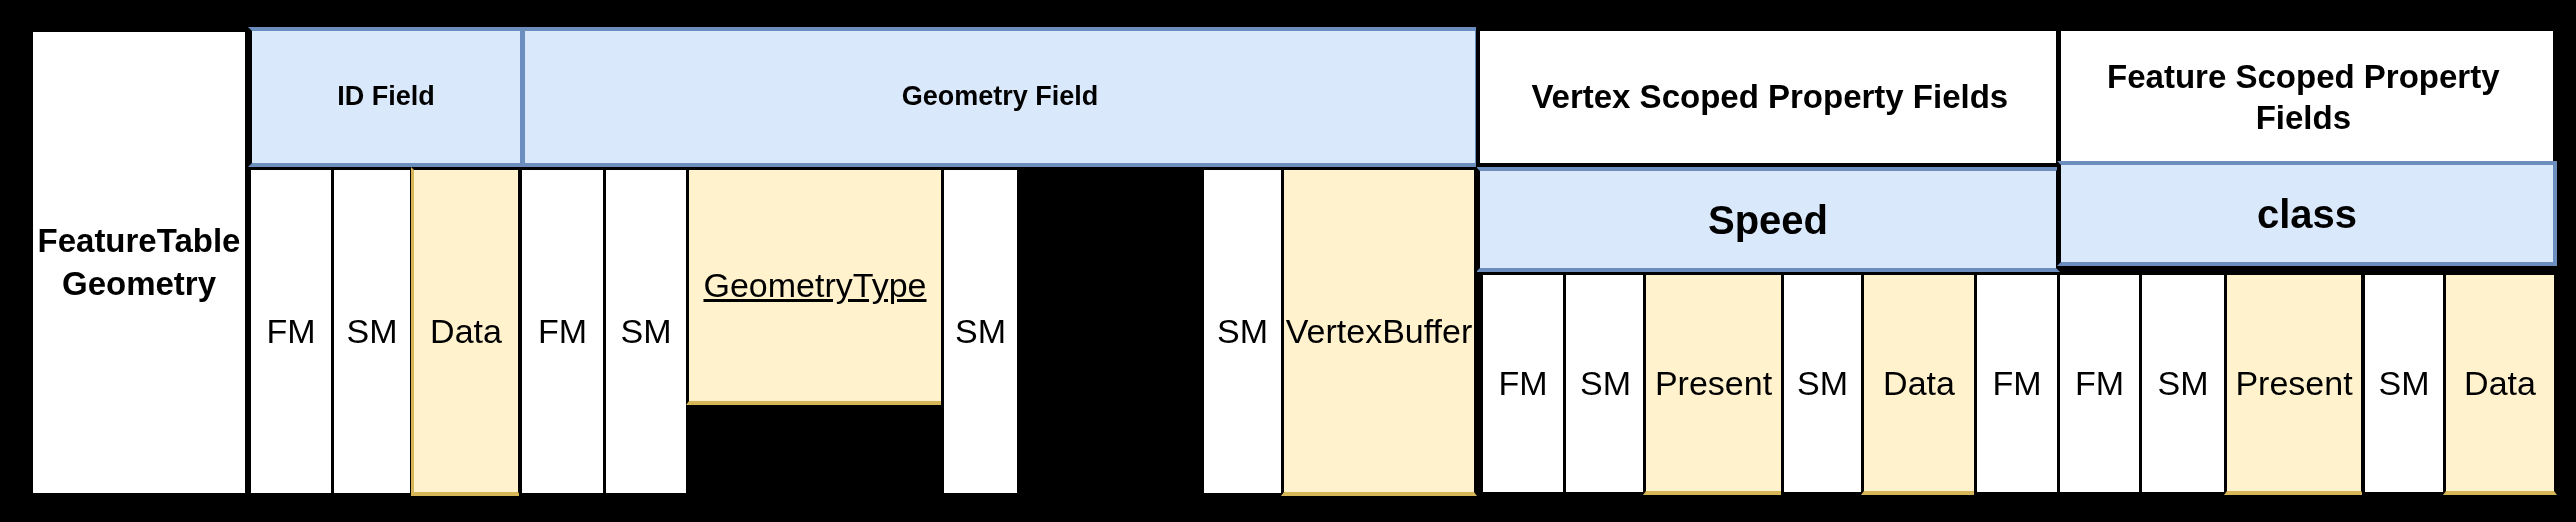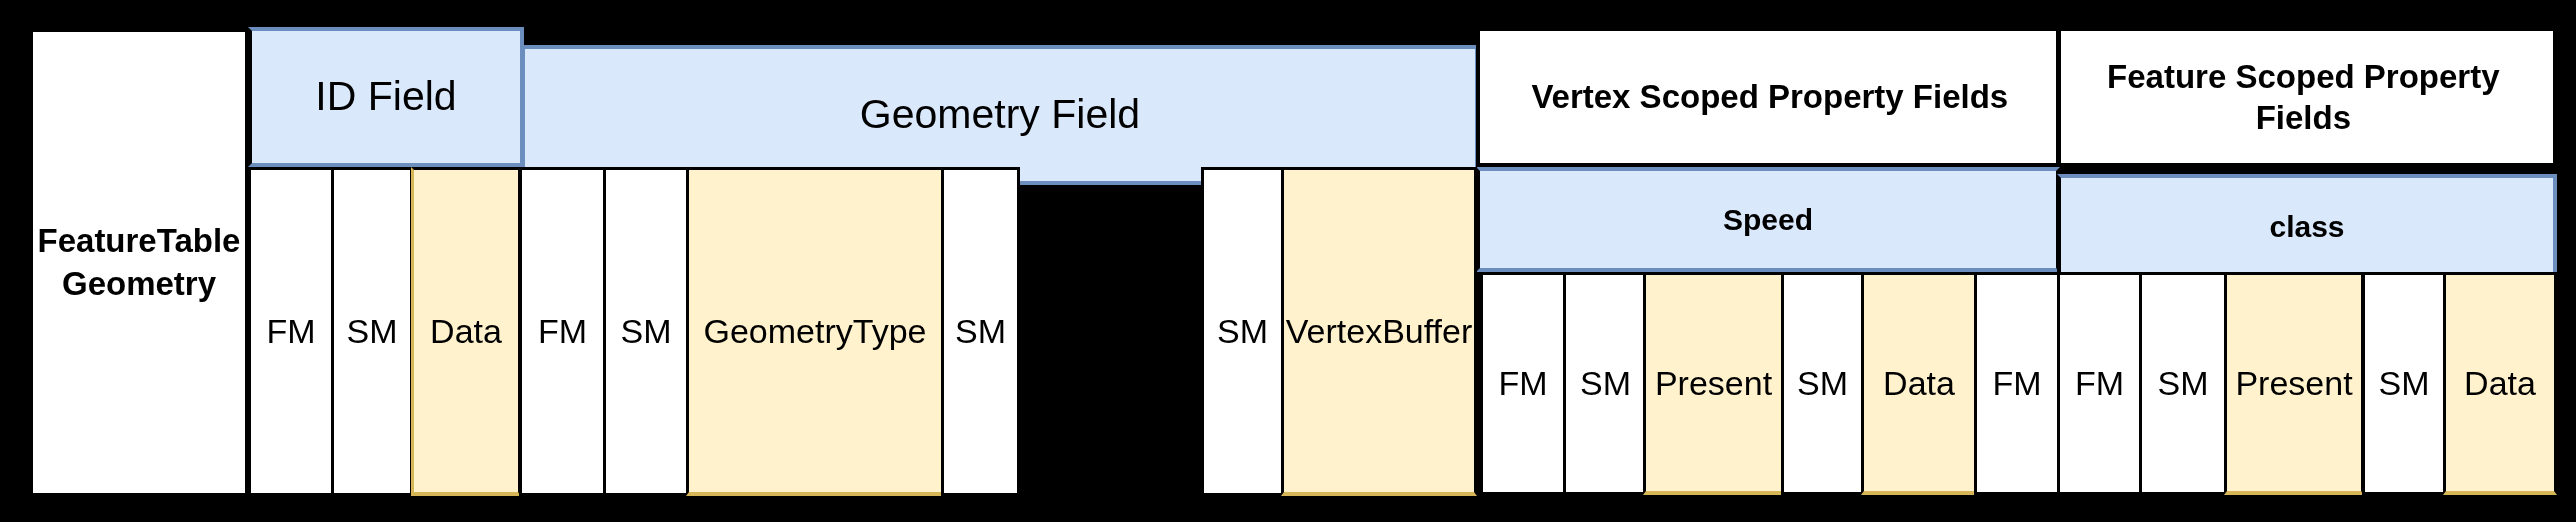--- a/index.html
+++ b/index.html
@@ -12,33 +12,33 @@
     font-family:"Liberation Sans","DejaVu Sans",sans-serif; color:#000; overflow:hidden;
   }
   .box{
     position:absolute; box-sizing:border-box;
     display:flex; align-items:center; justify-content:center; text-align:center;
     line-height:1.25; white-space:pre-line;
   }
   
   .hdr-blue{
     background:var(--blue-fill); border:4.1px solid var(--blue-border);
-    font-weight:normal; font-size:41px;text-align:right;
+    font-weight:bold; font-size:27px;text-align:right;
   }
   .hdr-blue.black-left{ border-left-color:var(--black); }
   
   .hdr-white{
     background:var(--white); border:4.1px solid var(--black);
     font-weight:bold; font-size:33px; padding:0 16.4px;
   }
   
   .sub-blue{
     background:var(--blue-fill); border:4.1px solid var(--blue-border);
     border-left-color:var(--black);
-    font-weight:bold; font-size:30px;
+    font-weight:bold; font-size:40px;
   }
   .sub-blue.black-right{ border-right-color:var(--black); }
   
   .cell{
     background:var(--white); border:3.4px solid var(--black);
     font-size:34px;
   }
   .cell.yellow{
     background:var(--yellow-fill);
     border-bottom:4.8px solid var(--yellow-border);
@@ -56,34 +56,34 @@
 <body>
 
 <div id="canvas">
 
   <div class="box ft" style="left:30px; top:29px; width:218px; height:467px;">
     <span>FeatureTable</span>
     <span>Geometry</span>
   </div>
 
   <div class="box hdr-blue black-left" style="left:248px; top:27px; width:276px; height:140px;">ID Field</div>
-  <div class="box hdr-blue" style="left:521px; top:27px; width:958px; height:140px;margin-top:18px;">Geometry Field</div>
+  <div class="box hdr-blue" style="left:521px; top:27px; width:958px; height:140px;">Geometry Field</div>
   <div class="box hdr-white" style="left:1476px; top:27px; width:584px; height:140px;padding-left:20px;">Vertex Scoped Property Fields</div>
   <div class="box hdr-white" style="left:2057px; top:27px; width:500px; height:140px;padding-left:9px;">Feature Scoped Property Fields</div>
 
   <div class="box sub-blue black-right" style="left:1476px; top:167px; width:584px; height:105px;">Speed</div>
-  <div class="box sub-blue" style="left:2057px; top:174px; width:500px; height:105px;">class</div>
+  <div class="box sub-blue" style="left:2057px; top:161px; width:500px; height:105px;">class</div>
 
   <div class="box cell" style="left:248px; top:167px; width:86px; height:329px;">FM</div>
   <div class="box cell" style="left:331px; top:167px; width:82px; height:329px;">SM</div>
   <div class="box cell yellow tan-left" style="left:411px; top:167px; width:110px; height:329px;">Data</div>
 
   <div class="box cell" style="left:519px; top:167px; width:87px; height:329px;">FM</div>
   <div class="box cell" style="left:603px; top:167px; width:86px; height:329px;">SM</div>
-  <div class="box cell yellow" style="left:686px; top:167px; width:258px; height:329px;">GeometryType</div>
+  <div class="box cell yellow" style="left:686px; top:167px; width:258px; height:238px;text-decoration:underline;">GeometryType</div>
   <div class="box cell" style="left:941px; top:167px; width:79px; height:329px;">SM</div>
   <div class="box cell" style="left:1201px; top:167px; width:83px; height:329px;">SM</div>
   <div class="box cell yellow" style="left:1281px; top:167px; width:196px; height:329px;">VertexBuffer</div>
 
   <div class="box cell" style="left:1480px; top:272px; width:86px; height:223px;">FM</div>
   <div class="box cell" style="left:1563px; top:272px; width:85px; height:223px;">SM</div>
   <div class="box cell yellow" style="left:1643px; top:272px; width:141px; height:223px;">Present</div>
   <div class="box cell" style="left:1781px; top:272px; width:83px; height:223px;">SM</div>
   <div class="box cell yellow" style="left:1861px; top:272px; width:116px; height:223px;">Data</div>
   <div class="box cell" style="left:1974px; top:272px; width:86px; height:223px;">FM</div>

